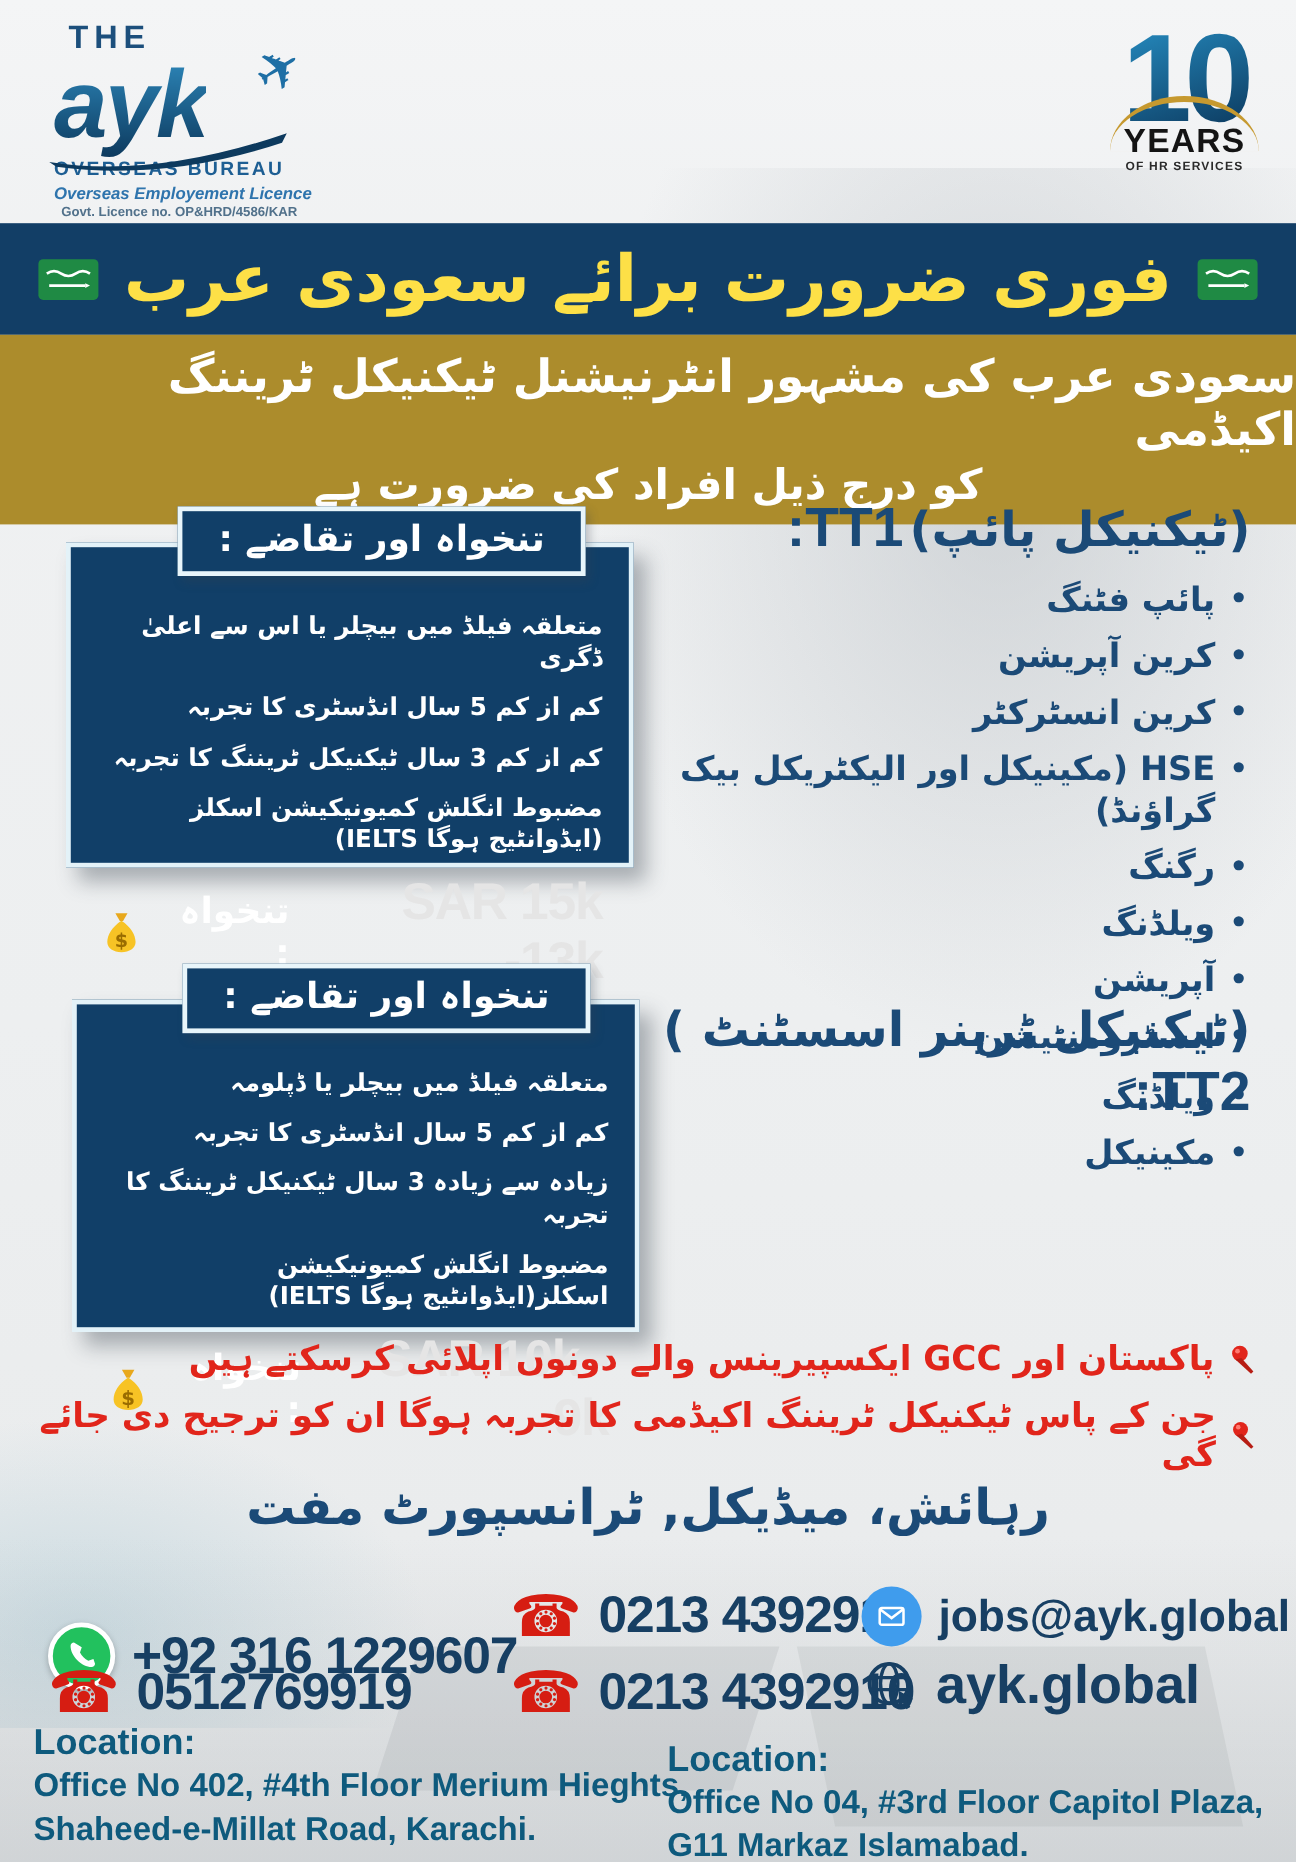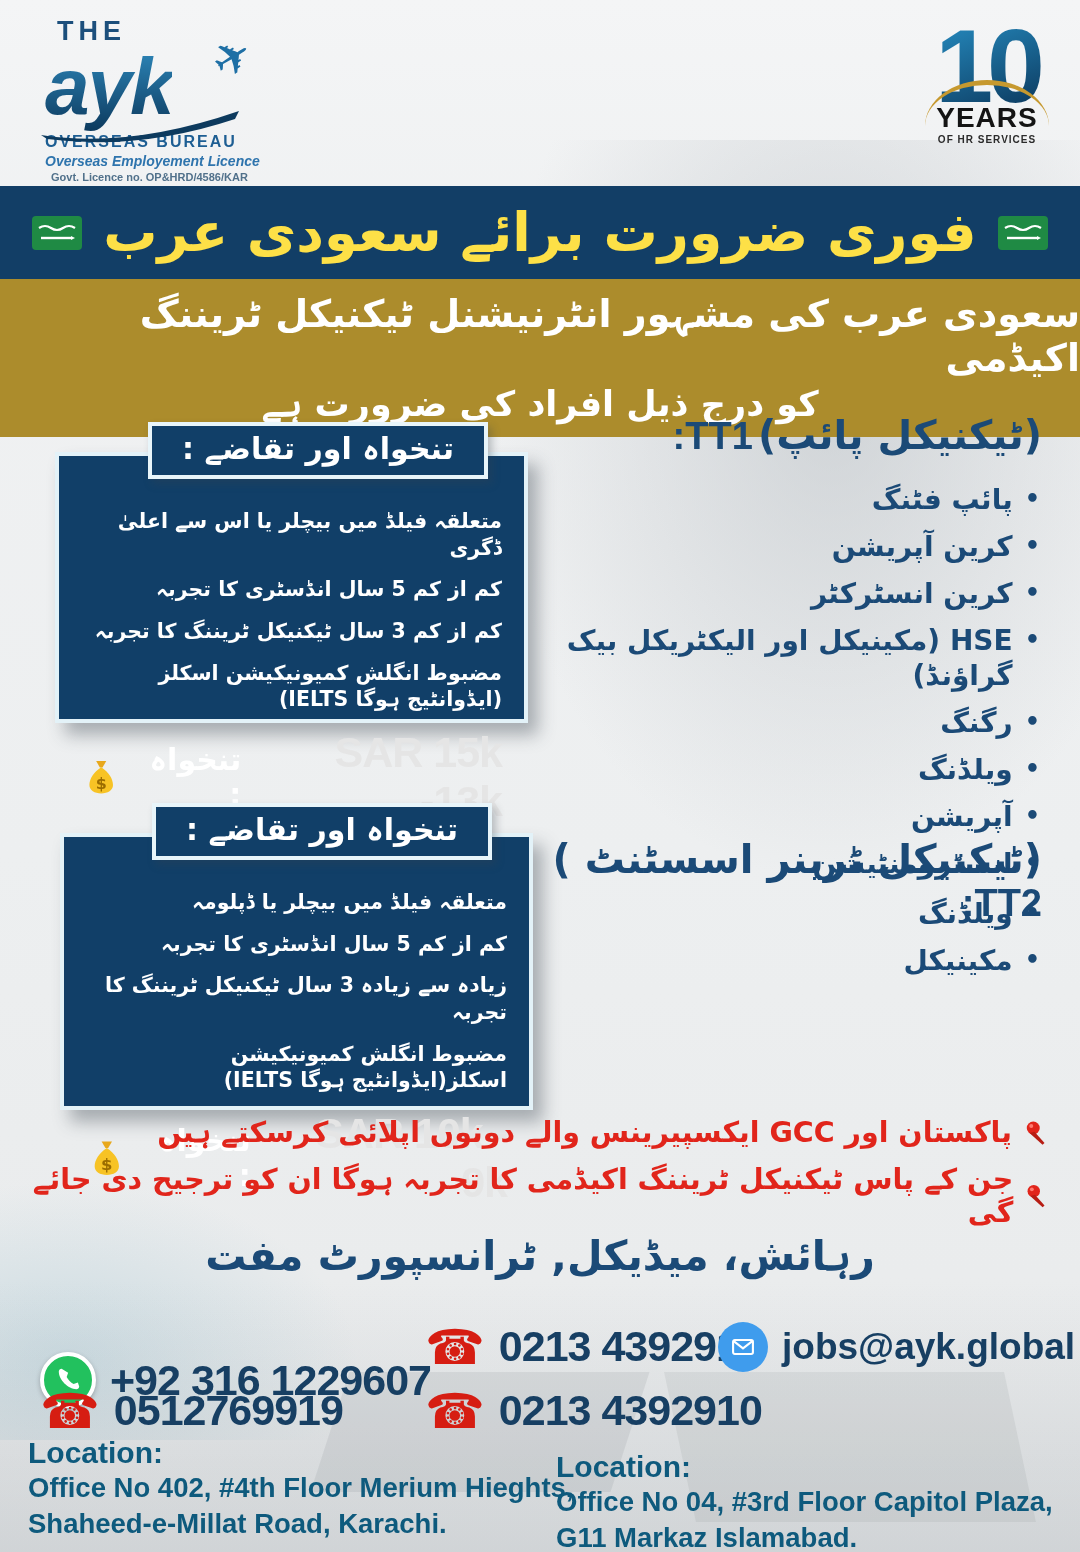--- a/index.html
+++ b/index.html
@@ -51,21 +51,21 @@
   .flag { display:inline-block; }
 
   .band-gold { position:absolute; top:279px; left:0; width:1080px; height:158px; background:#ac8c2c;
                display:flex; flex-direction:column; align-items:center; justify-content:center; gap:4px; }
   .band-gold .g1 { color:#fff; font-size:38px; font-weight:700; }
   .band-gold .g2 { color:#fff; font-size:35px; font-weight:700; }
 
   
   .job-heading { position:absolute; right:38px; width:560px; text-align:right; color:#1b4a77; }
   .job-heading .u  { font-size:40px; font-weight:700; }
-  .job-heading .en { font-size:38px; font-weight:800; font-family:"Liberation Sans",sans-serif; }
+  .job-heading .en { font-size:46px; font-weight:800; font-family:"Liberation Sans",sans-serif; }
   .h-tt1 { top:412px; }
   .h-tt2 { top:836px; }
 
   .blist { position:absolute; right:40px; display:flex; flex-direction:column; gap:12px; width:520px; }
   .l-tt1 { top:482px; }
   .l-tt2 { top:896px; }
   .brow { display:flex; align-items:flex-start; gap:12px; justify-content:flex-start;
           color:#1b4a77; font-size:28px; font-weight:700; line-height:1.25; }
   .brow .dot { font-size:24px; line-height:34px; }
 
@@ -313,20 +313,29 @@
   <div class="contact c-ph1">
     <span class="redphone">☎</span>
     <span class="cnum">0512769919</span>
   </div>
 
   <div class="contact c-ph3">
     <span class="redphone">☎</span>
     <span class="cnum">0213 4392910</span>
   </div>
 
+  <div class="contact c-web">
+    <svg width="48" height="48" viewBox="0 0 24 24">
+      <circle cx="11.5" cy="11.5" r="8.2" fill="none" stroke="#173f63" stroke-width="1.6"></circle>
+      <ellipse cx="11.5" cy="11.5" rx="3.6" ry="8.2" fill="none" stroke="#173f63" stroke-width="1.4"></ellipse>
+      <path d="M3.5 9 h16 M3.5 14 h16" stroke="#173f63" stroke-width="1.4" fill="none"></path>
+      <path d="M15.5 14.5 l6 3.4 -2.6 .8 1.4 2.6 -1.6 .9 -1.4-2.6 -1.8 2z" fill="#173f63"></path>
+    </svg>
+    <span class="cweb">ayk.global</span>
+  </div>
 
   <div class="loc loc-left">
     <div class="loc-label">Location:</div>
     <div class="loc-line">Office No 402, #4th Floor Merium Hieghts,</div>
     <div class="loc-line">Shaheed-e-Millat Road, Karachi.</div>
   </div>
   <div class="loc loc-right">
     <div class="loc-label">Location:</div>
     <div class="loc-line">Office No 04, #3rd Floor Capitol Plaza,</div>
     <div class="loc-line">G11 Markaz Islamabad.</div>

